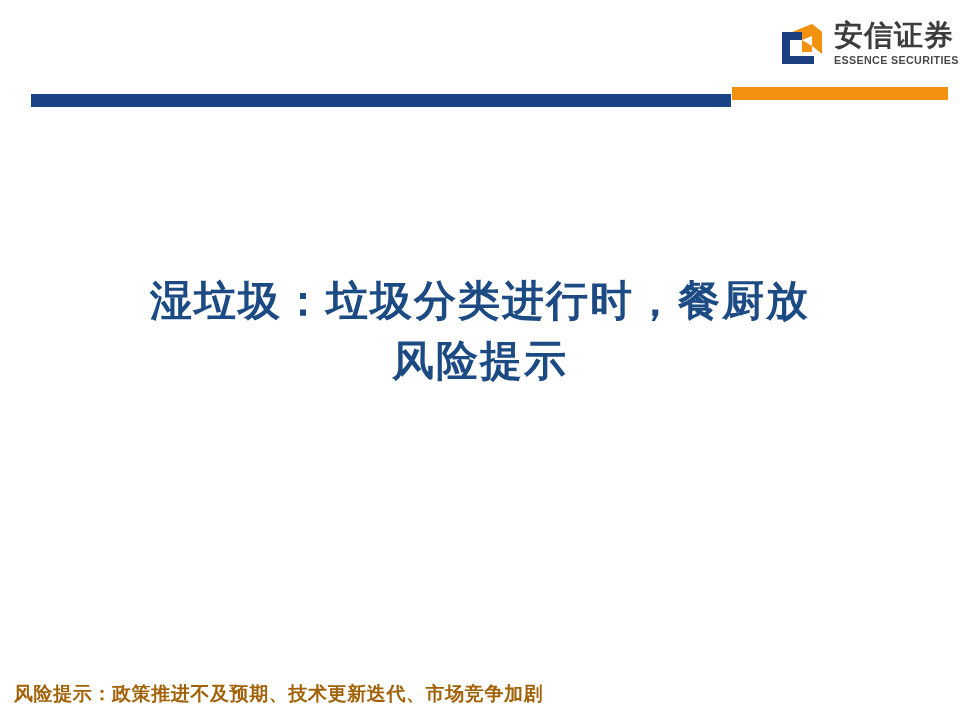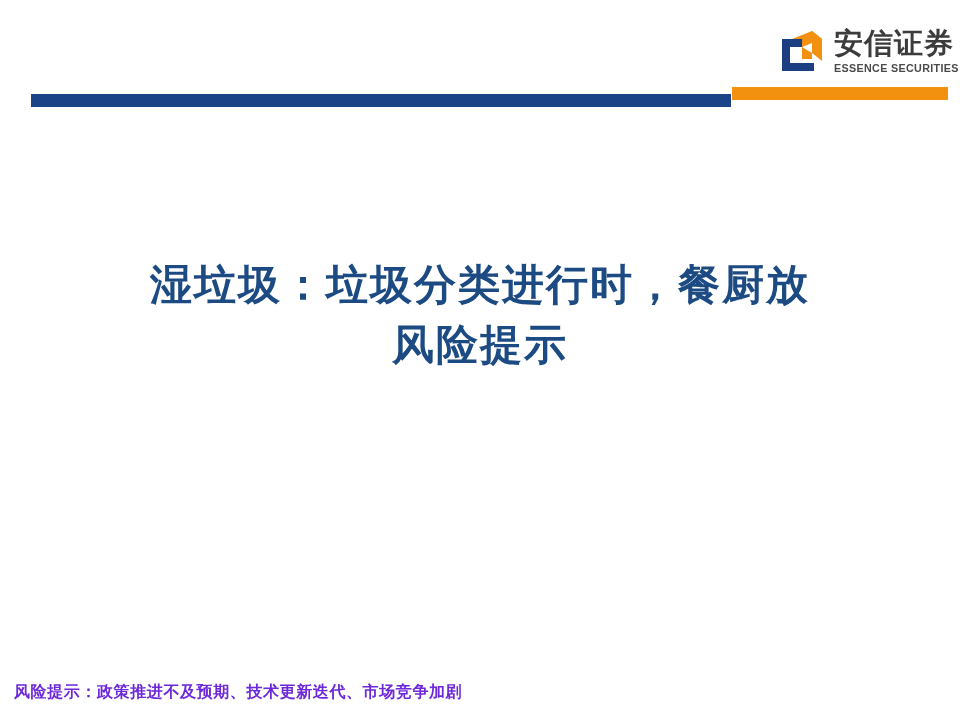--- a/index.html
+++ b/index.html
@@ -22,21 +22,21 @@
   }
 
   
   .logo-block {
     position: absolute;
     top: 20px;
     left: 778px;
     width: 175px;
     height: 62px;
     display: flex;
-    align-items: center;
+    align-items: flex-start;
   }
   .logo-mark {
     width: 46px;
     height: 46px;
     flex: 0 0 46px;
     margin-top: 2px;
   }
   .logo-words {
     margin-left: 10px;
     margin-top: 1px;
@@ -81,43 +81,43 @@
     top: 87px;
     width: 216px;
     height: 13px;
     background: #f2910f;
   }
 
   
   .title-wrap {
     position: absolute;
     left: 120px;
-    top: 256px;
+    top: 272px;
     width: 720px;
     text-align: center;
   }
   .title-line {
     font-family: "Liberation Serif", "DejaVu Serif", serif;
     font-size: 42px;
     font-weight: 700;
     color: #1c4a82;
     line-height: 1.42;
     letter-spacing: 2px;
     white-space: nowrap;
   }
 
   
   .footer-note {
     position: absolute;
     left: 14px;
     top: 682px;
     font-family: "Liberation Serif", "DejaVu Serif", serif;
-    font-size: 16px;
+    font-size: 19px;
     font-weight: 700;
-    color: #6d28d9;
+    color: #a16207;
     letter-spacing: 0.6px;
     line-height: 1.3;
     white-space: nowrap;
   }
 </style>
 </head>
 <body>
 
 <div class="slide">
 

